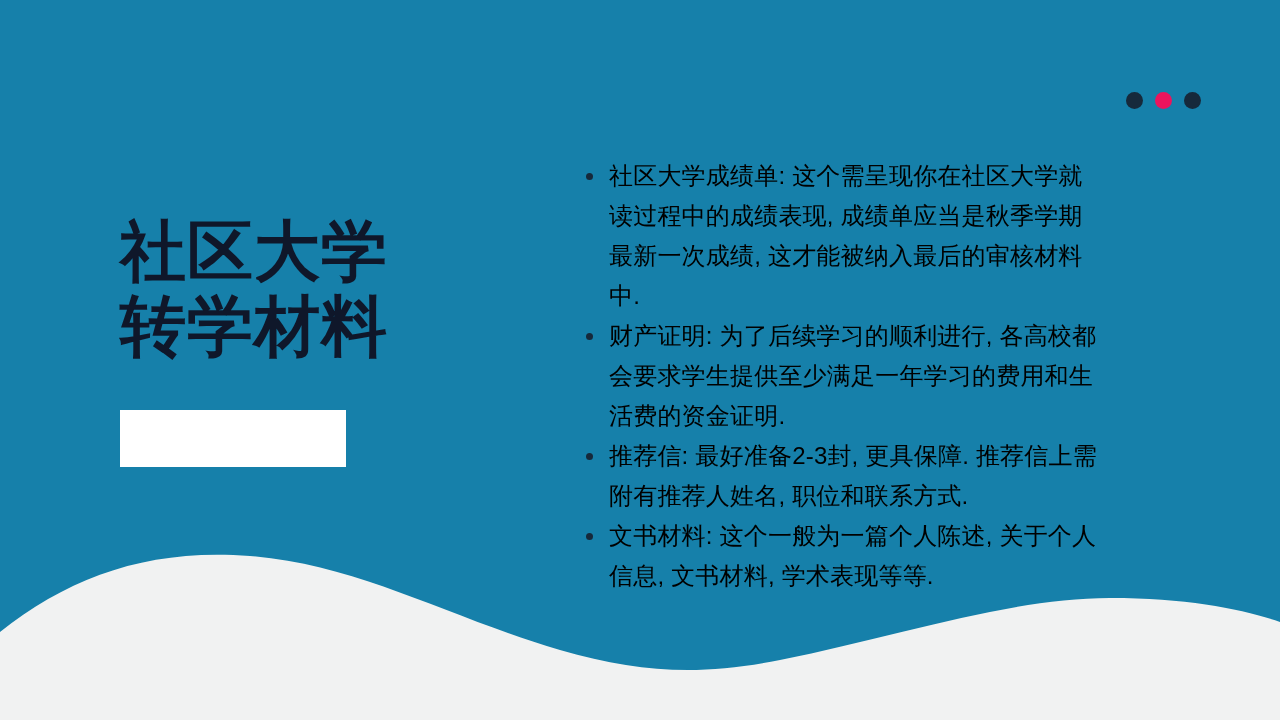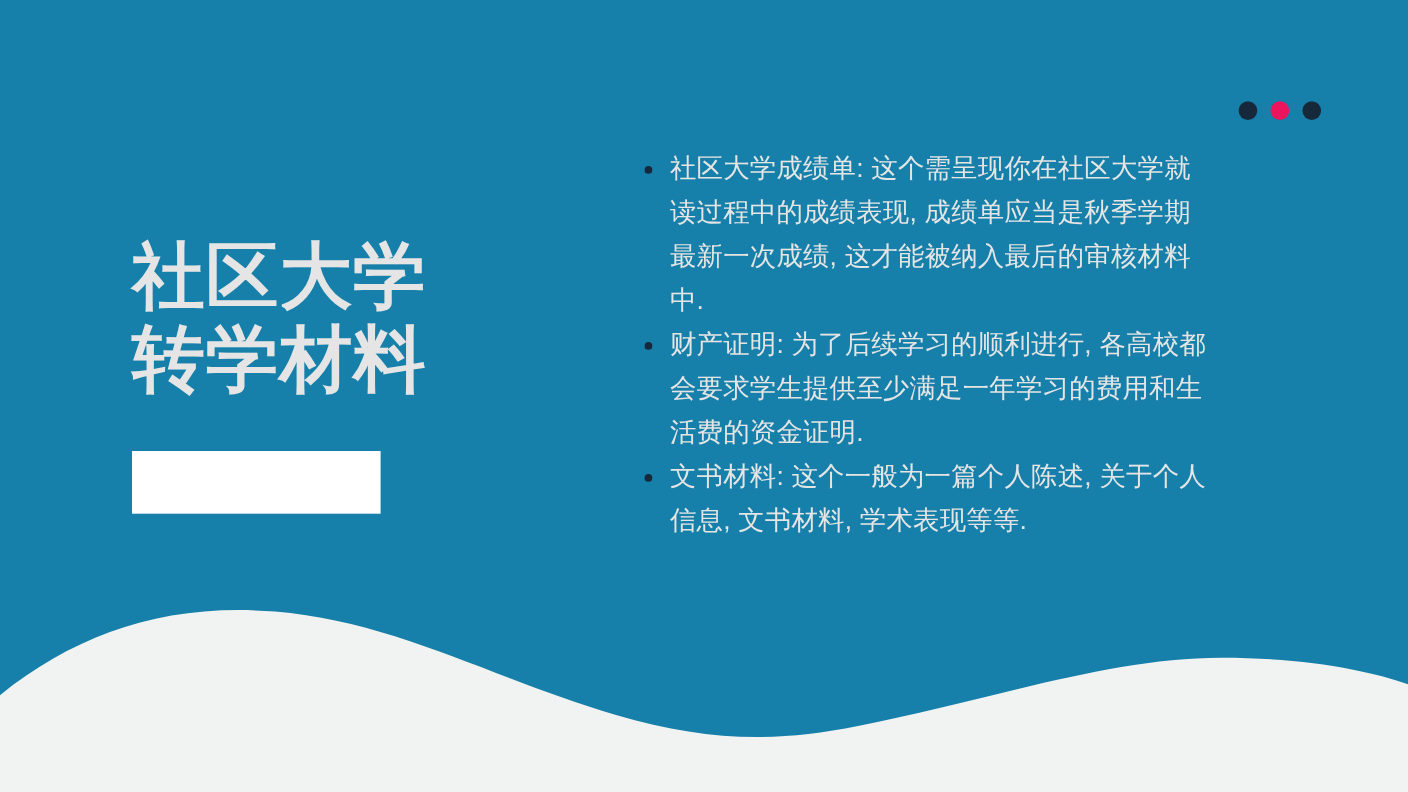--- a/index.html
+++ b/index.html
@@ -56,46 +56,46 @@
 
   
   .title-block {
     position: absolute;
     left: 120px;
     top: 214px;
     width: 420px;
   }
   .slide-title {
     margin: 0;
-    color: #e5e5e5;
+    color: #0f172a;
     font-size: 66px;
     font-weight: bold;
     line-height: 1.14;
     letter-spacing: 1px;
     white-space: pre-line;
   }
   .title-bar {
     position: absolute;
     left: 120px;
     top: 410px;
     width: 226px;
     height: 57px;
     background: #ffffff;
   }
 
   
   .bullets {
     position: absolute;
     left: 583px;
-    top: 134px;
+    top: 156px;
     width: 520px;
     margin: 0;
     padding: 0;
     list-style: none;
-    color: #e5e5e5;
+    color: #000000;
   }
   .bullet-item {
     position: relative;
     padding-left: 26px;
     font-size: 24px;
     line-height: 40px;
     letter-spacing: 0.2px;
     text-align: left;
   }
   .bullet-item::before {
@@ -123,20 +123,21 @@
   <div class="title-block">
     <h1 class="slide-title">社区大学
 转学材料</h1>
   </div>
 
   <div class="title-bar"></div>
 
   <ul class="bullets">
     <li class="bullet-item">社区大学成绩单: 这个需呈现你在社区大学就读过程中的成绩表现, 成绩单应当是秋季学期最新一次成绩, 这才能被纳入最后的审核材料中.</li>
     <li class="bullet-item">财产证明: 为了后续学习的顺利进行, 各高校都会要求学生提供至少满足一年学习的费用和生活费的资金证明.</li>
+    <li class="bullet-item">推荐信: 最好准备2-3封, 更具保障. 推荐信上需附有推荐人姓名, 职位和联系方式.</li>
     <li class="bullet-item">文书材料: 这个一般为一篇个人陈述, 关于个人信息, 文书材料, 学术表现等等.</li>
   </ul>
 
   <div class="wave-layer">
     <svg viewBox="0 0 1280 180" preserveAspectRatio="none" aria-hidden="true">
       <path d="M0,92 C70,36 150,8 250,16 C360,25 450,78 560,110 C640,133 700,136 780,120 C900,96 1010,58 1110,58 C1190,58 1245,70 1280,82 L1280,180 L0,180 Z" fill="#F1F2F2"></path>
     </svg>
   </div>
 
 </div>

